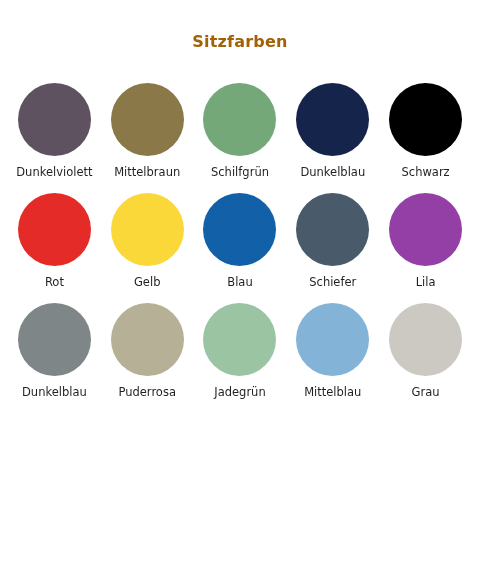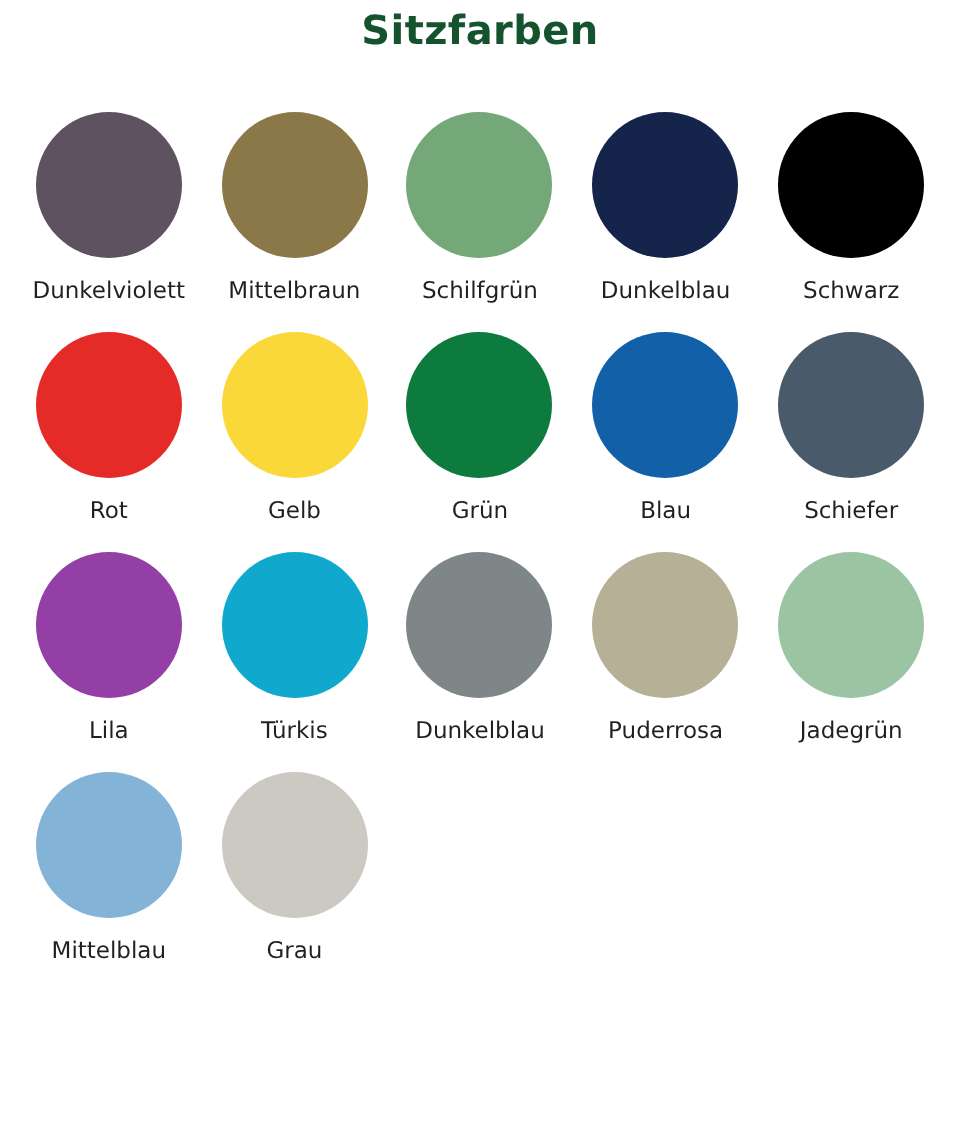--- a/index.html
+++ b/index.html
@@ -16,24 +16,25 @@
   .page {
     position: relative;
     width: 480px;
     height: 571px;
     box-sizing: border-box;
   }
   .title {
     text-align: center;
     font-family: "DejaVu Sans", sans-serif;
     font-weight: bold;
-    font-size: 20px;
+    font-size: 16px;
     letter-spacing: 0.2px;
-    color: #14532d;
+    color: #a16207;
     margin: 0;
+    padding-top: 27px;
     height: 30px;
     line-height: 30px;
   }
   .grid {
     margin-top: 26px;
     padding: 0 8px;
     display: grid;
     grid-template-columns: repeat(5, 1fr);
     grid-auto-rows: 110px;
     row-gap: 0px;
@@ -89,38 +90,30 @@
       </div>
       <div class="cell">
         <span class="swatch" style="background: rgb(229, 43, 39);"></span>
         <span class="swatch-label">Rot</span>
       </div>
       <div class="cell">
         <span class="swatch" style="background: rgb(251, 216, 58);"></span>
         <span class="swatch-label">Gelb</span>
       </div>
       <div class="cell">
-        <span class="swatch" style="background: rgb(14, 123, 62);"></span>
-        <span class="swatch-label">Grün</span>
-      </div>
-      <div class="cell">
         <span class="swatch" style="background: rgb(18, 96, 168);"></span>
         <span class="swatch-label">Blau</span>
       </div>
       <div class="cell">
         <span class="swatch" style="background: rgb(73, 90, 107);"></span>
         <span class="swatch-label">Schiefer</span>
       </div>
       <div class="cell">
         <span class="swatch" style="background: rgb(147, 63, 165);"></span>
         <span class="swatch-label">Lila</span>
-      </div>
-      <div class="cell">
-        <span class="swatch" style="background: rgb(17, 168, 206);"></span>
-        <span class="swatch-label">Türkis</span>
       </div>
       <div class="cell">
         <span class="swatch" style="background: rgb(126, 134, 136);"></span>
         <span class="swatch-label">Dunkelblau</span>
       </div>
       <div class="cell">
         <span class="swatch" style="background: rgb(181, 176, 150);"></span>
         <span class="swatch-label">Puderrosa</span>
       </div>
       <div class="cell">

